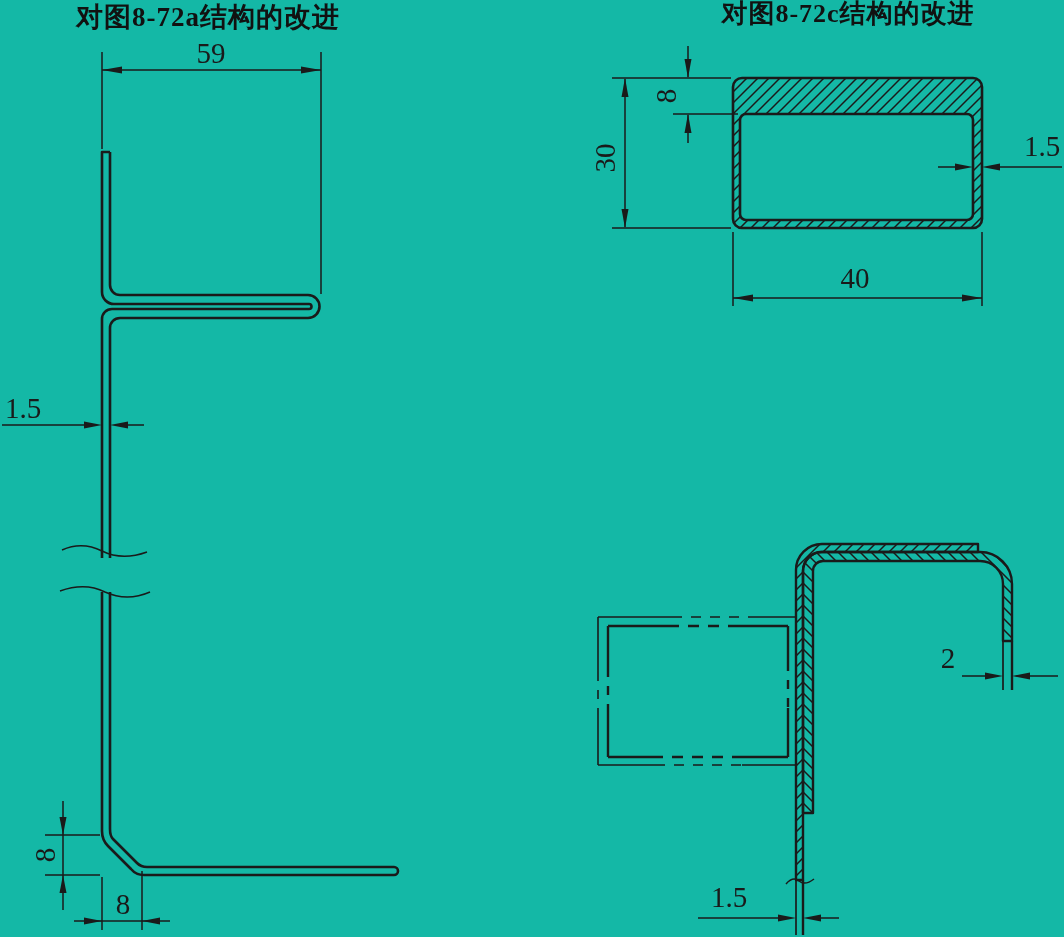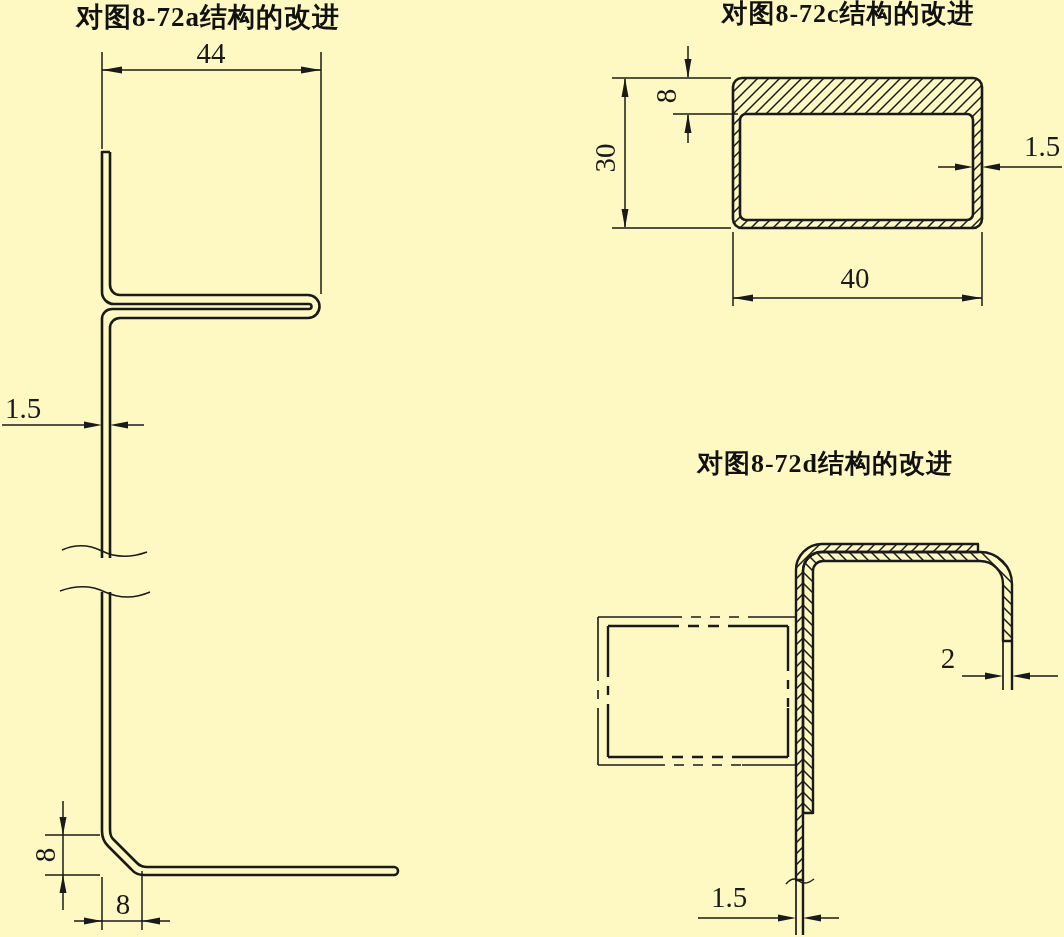--- a/index.html
+++ b/index.html
@@ -1,19 +1,19 @@
 <!DOCTYPE html>
 <html><head>
 <meta charset="utf-8">
 <style>
   html,body{margin:0;padding:0;background:#e8e8e8;}
   .canvas{
     position:relative;
     width:1064px;height:937px;
-    background:#fef9c3;
+    background:#14b8a6;
     font-family:"Liberation Serif","DejaVu Serif",serif;
     color:#1a1a1a;
     overflow:hidden;
   }
   .canvas svg{position:absolute;left:0;top:0;}
   .title{
     position:absolute;
     transform:translateX(-50%);
     font-size:27px;
     font-weight:700;
@@ -187,23 +187,22 @@
         <line x1="698" y1="918" x2="779" y2="918"></line>
         <line x1="820" y1="918" x2="839" y2="918"></line>
         <polygon points="796,918 778,914.5 778,921.5" fill="#1a1a1a" stroke="none"></polygon>
         <polygon points="803,918 821,914.5 821,921.5" fill="#1a1a1a" stroke="none"></polygon>
       </g>
     </g>
   </svg>
 
   <div class="title" style="left:208px;top:-1px">对图8-72a结构的改进</div>
   <div class="title" style="left:848px;top:-4px;font-size:26px">对图8-72c结构的改进</div>
-  <div class="title" style="left:825px;top:446px;font-size:26px">对图8-72d结构的改进</div>
-
-  <div class="label" style="left:211px;top:53px">44</div>
+
+  <div class="label" style="left:211px;top:53px">59</div>
   <div class="label" style="left:23px;top:408px">1.5</div>
   <div class="label rot" style="left:45px;top:855px">8</div>
   <div class="label" style="left:123px;top:904px">8</div>
 
   <div class="label rot" style="left:666px;top:96px">8</div>
   <div class="label rot" style="left:605px;top:158px">30</div>
   <div class="label" style="left:1042px;top:146px">1.5</div>
   <div class="label" style="left:855px;top:278px">40</div>
 
   <div class="label" style="left:948px;top:658px">2</div>

